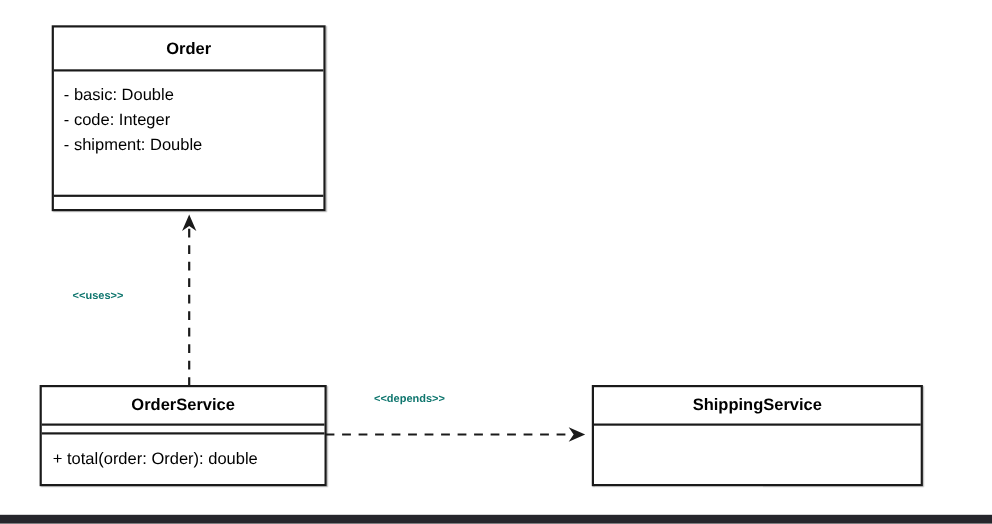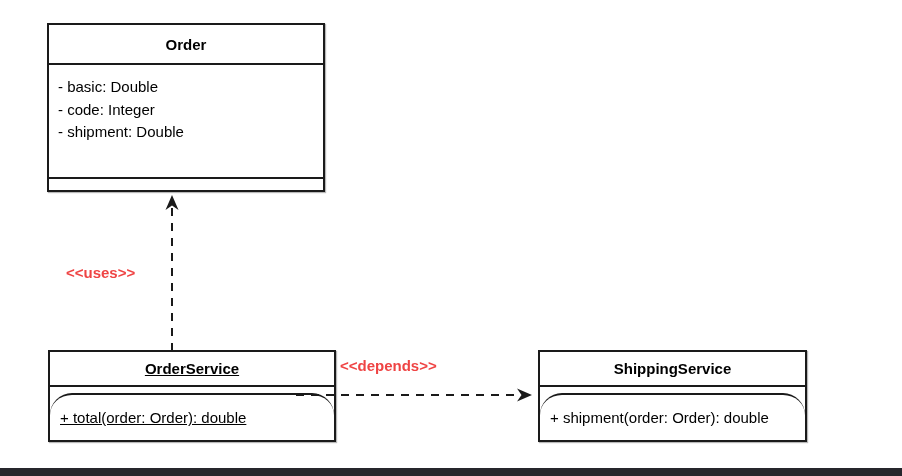--- a/index.html
+++ b/index.html
@@ -36,37 +36,37 @@
     line-height: 22.5px;
     padding: 11px 9px 0 9px;
     flex: 1 1 auto;
   }
   .uml-methods {
     font-size: 15px;
     display: flex;
     align-items: center;
     padding: 0 10px;
   }
-  .order-box      { left: 47px;  top: 23px;  width: 278px; height: 169px; }
+  .order-box      { left: 47px;  top: 23px;  width: 249px; height: 169px; }
   .order-title    { height: 38px; }
   .order-attrs    { height: 112px; }
   .order-methods  { height: 13px; flex: 0 0 auto; }
 
   .service-box    { top: 350px; height: 92px; }
-  .orderservice-box    { left: 48px;  width: 288px; text-decoration: underline; }
-  .shippingservice-box { left: 538px; width: 269px; }
+  .orderservice-box    { left: 36px;  width: 261px; }
+  .shippingservice-box { left: 538px; width: 301px; }
   .service-title  { height: 33px; }
   .service-attrs-empty { height: 8px; flex: 0 0 auto; padding: 0; }
-  .service-methods { flex: 1 1 auto; border-radius: 22px; }
+  .service-methods { flex: 1 1 auto; }
 
   .edge-label {
     position: absolute;
-    font-size: 15px;
+    font-size: 10px;
     font-weight: bold;
-    color: #ef4444;
+    color: #0f766e;
     white-space: nowrap;
   }
   .uses-label    { left: 66px;  top: 264px; }
   .depends-label { left: 340px; top: 357px; }
 
   .edge-svg { position: absolute; overflow: visible; }
   .uses-edge    { left: 162px; top: 194px; width: 20px;  height: 158px; }
   .depends-edge { left: 296px; top: 385px; width: 240px; height: 20px; }
 
   .bottom-bar {
@@ -107,20 +107,17 @@
 
   <svg class="edge-svg depends-edge" viewBox="0 0 240 20" xmlns="http://www.w3.org/2000/svg" aria-hidden="true">
     <line x1="0" y1="10" x2="221" y2="10" stroke="#1a1a1a" stroke-width="2" stroke-dasharray="8 7"></line>
     <path d="M236 10 L221 3.5 L225.5 10 L221 16.5 Z" fill="#1a1a1a"></path>
   </svg>
   <div class="edge-label depends-label">&lt;&lt;depends&gt;&gt;</div>
 
   <div class="uml-class service-box shippingservice-box">
     <div class="uml-title service-title">ShippingService</div>
     <div class="uml-attrs uml-divider-compartment service-attrs-empty"></div>
-    <div class="uml-methods uml-divider-compartment service-methods">
-      <div>+ shipment(order: Order): double</div>
-    </div>
   </div>
 
   <div class="bottom-bar"></div>
 
 </div>
 
 </body></html>

